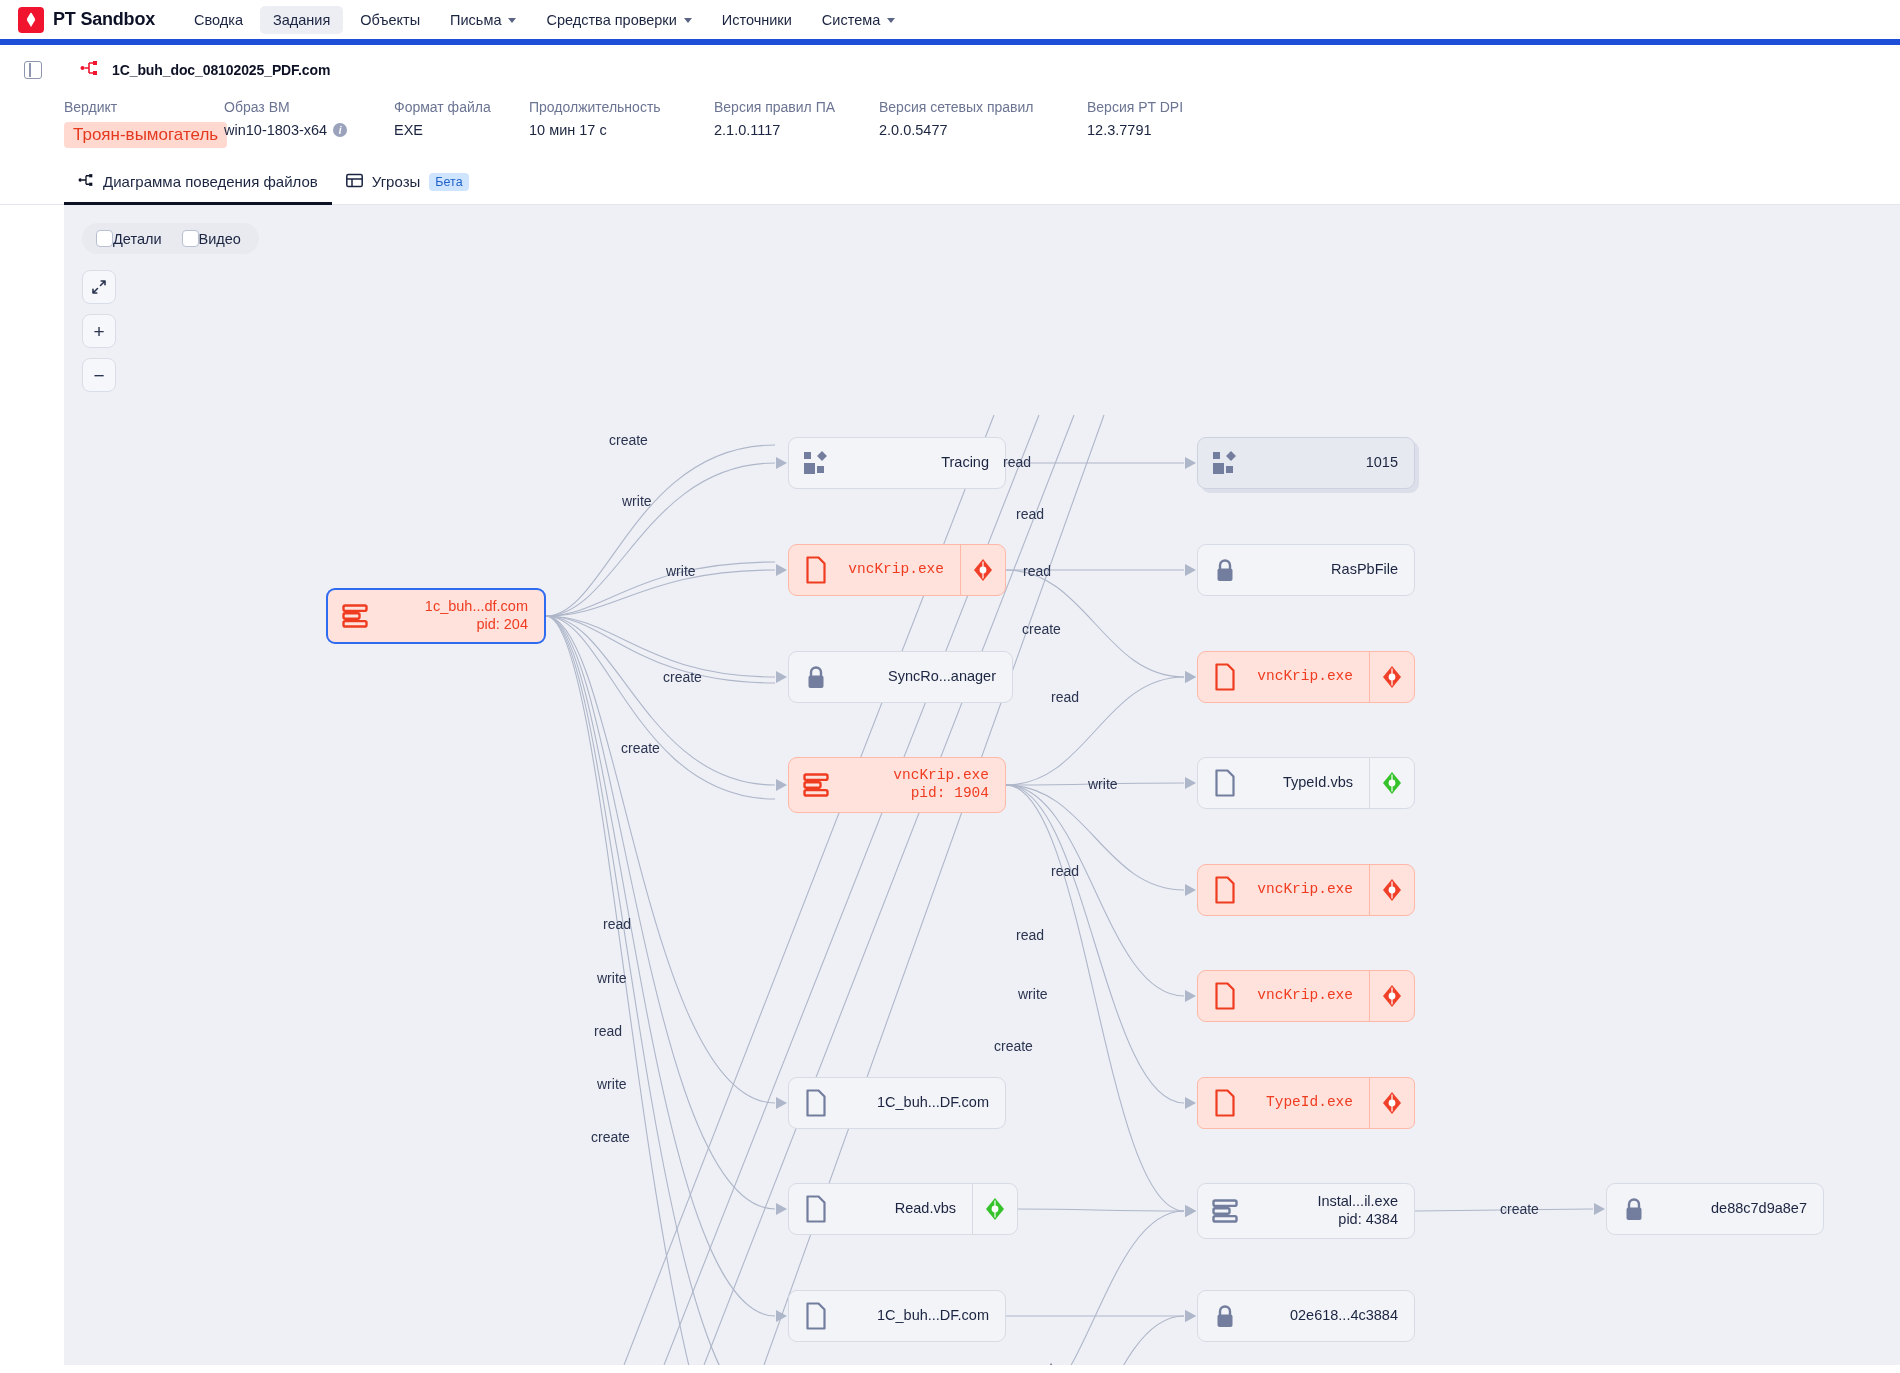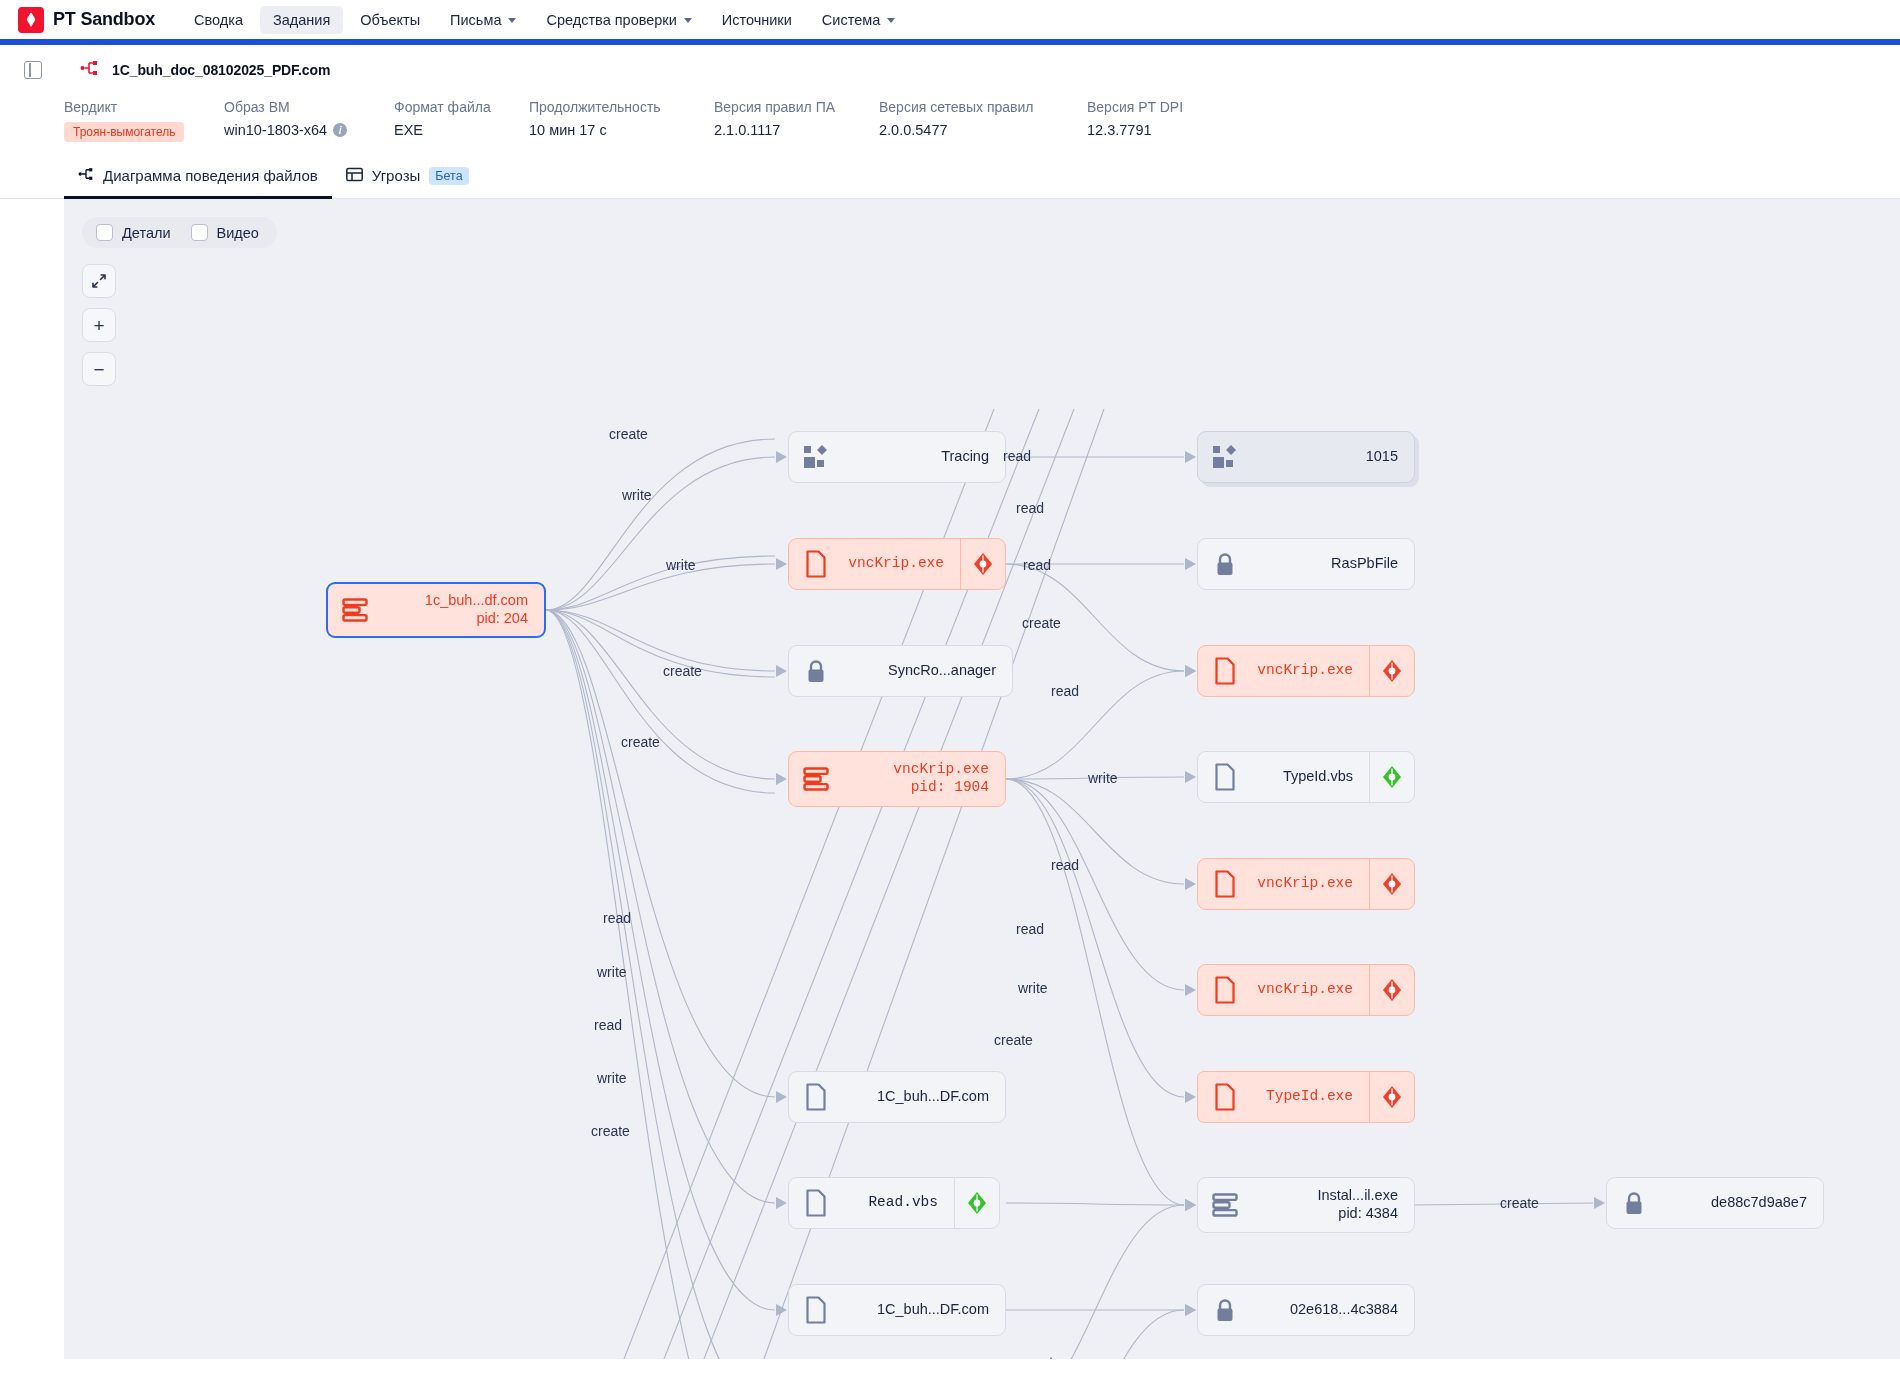--- a/index.html
+++ b/index.html
@@ -53,21 +53,21 @@
   }
   .panel-toggle::after{content:"";position:absolute;left:4px;top:1px;bottom:1px;width:1.6px;background:#8d96ae;}
   .title-ico { flex:none; margin-left:24px; }
   .page-title { font-size:14px; font-weight:bold; color:#0d1126; letter-spacing:-0.1px; }
 
   .meta-row { display:flex; padding:18px 0 0 64px; gap:0; }
   .meta-col { display:flex; flex-direction:column; gap:7px; }
   .meta-label { font-size:14px; color:#6b7492; white-space:nowrap; }
   .meta-value { font-size:14.5px; color:#1b2440; display:flex; align-items:center; gap:6px; white-space:nowrap;}
   .verdict-badge {
-    background:#ffd8d0; color:#e5391f; font-size:12px;
+    background:#ffd8d0; color:#e5391f; font-size:17px;
     padding:3px 9px; border-radius:4px; display:inline-block;
   }
   .info-dot {
     width:14px;height:14px;border-radius:50%;background:#9aa3bb;color:#fff;
     font-size:10px; font-weight:bold; display:inline-flex;align-items:center;justify-content:center;
     font-style:italic; cursor:pointer;
   }
 
   
   .tabs { display:flex; gap:0; padding:16px 0 0 64px; border-bottom:1px solid #e3e6ee; }
@@ -86,21 +86,21 @@
     background:#eef0f5; overflow:hidden;
   }
   .canvas-svg { position:absolute; left:0; top:0; width:1836px; height:1160px; }
 
   
   .ctrl-group { position:absolute; left:18px; top:18px; z-index:5; }
   .checkrow {
     display:flex; align-items:center; gap:20px;
     background:#e8eaf0; border-radius:22px; padding:7px 18px 7px 14px; width:fit-content;
   }
-  .chk { display:flex; align-items:center; gap:9px; cursor:pointer; }
+  .chk { display:flex; align-items:center; cursor:pointer; }
   .chk-box { width:17px;height:17px;border:1.5px solid #b9c0d2;border-radius:4px;background:#fff; }
   .chk-label { font-size:14.5px; color:#1b2440; }
 
   .zoom-btns { margin-top:16px; display:flex; flex-direction:column; gap:10px; }
   .zbtn {
     width:34px;height:34px;border:1px solid #d9dde8;border-radius:8px;background:#f6f7fa;
     display:flex;align-items:center;justify-content:center;cursor:pointer;
     font-size:19px;color:#2b3450; line-height:1;
   }
 
@@ -488,21 +488,21 @@
           <span class="nlabel">TypeId.exe</span>
           <span class="badge-sep"></span>
           <span class="nbadge">
             <svg width="22" height="24" viewBox="0 0 22 24">
               <path d="M11 1 L20 12 L11 23 L2 12 Z" fill="#f0402a"></path>
               <circle cx="11" cy="12" r="3.4" fill="#fff"></circle>
               <path d="M11 3.5 V20.5" stroke="#fff" stroke-width="1.2"></path>
             </svg>
           </span>
         </div>
-        <div class="node" style="left: 724px; top: 978px; width: 212px; font-family: Liberation Mono, monospace;">
+        <div class="node" style="left: 724px; top: 978px; width: 230px;">
           <span class="nico">
             <svg width="24" height="28" viewBox="0 0 24 28">
               <path d="M3.5 1.5 h11 l6 6 v19 h-17 z" fill="none" stroke="#737e9e" stroke-width="2.2" stroke-linejoin="round"></path>
             </svg>
           </span>
           <span class="nlabel">Read.vbs</span>
           <span class="badge-sep gray"></span>
           <span class="nbadge">
             <svg width="22" height="24" viewBox="0 0 22 24">
               <path d="M11 1 L20 12 L11 23 L2 12 Z" fill="#36c22b"></path>

